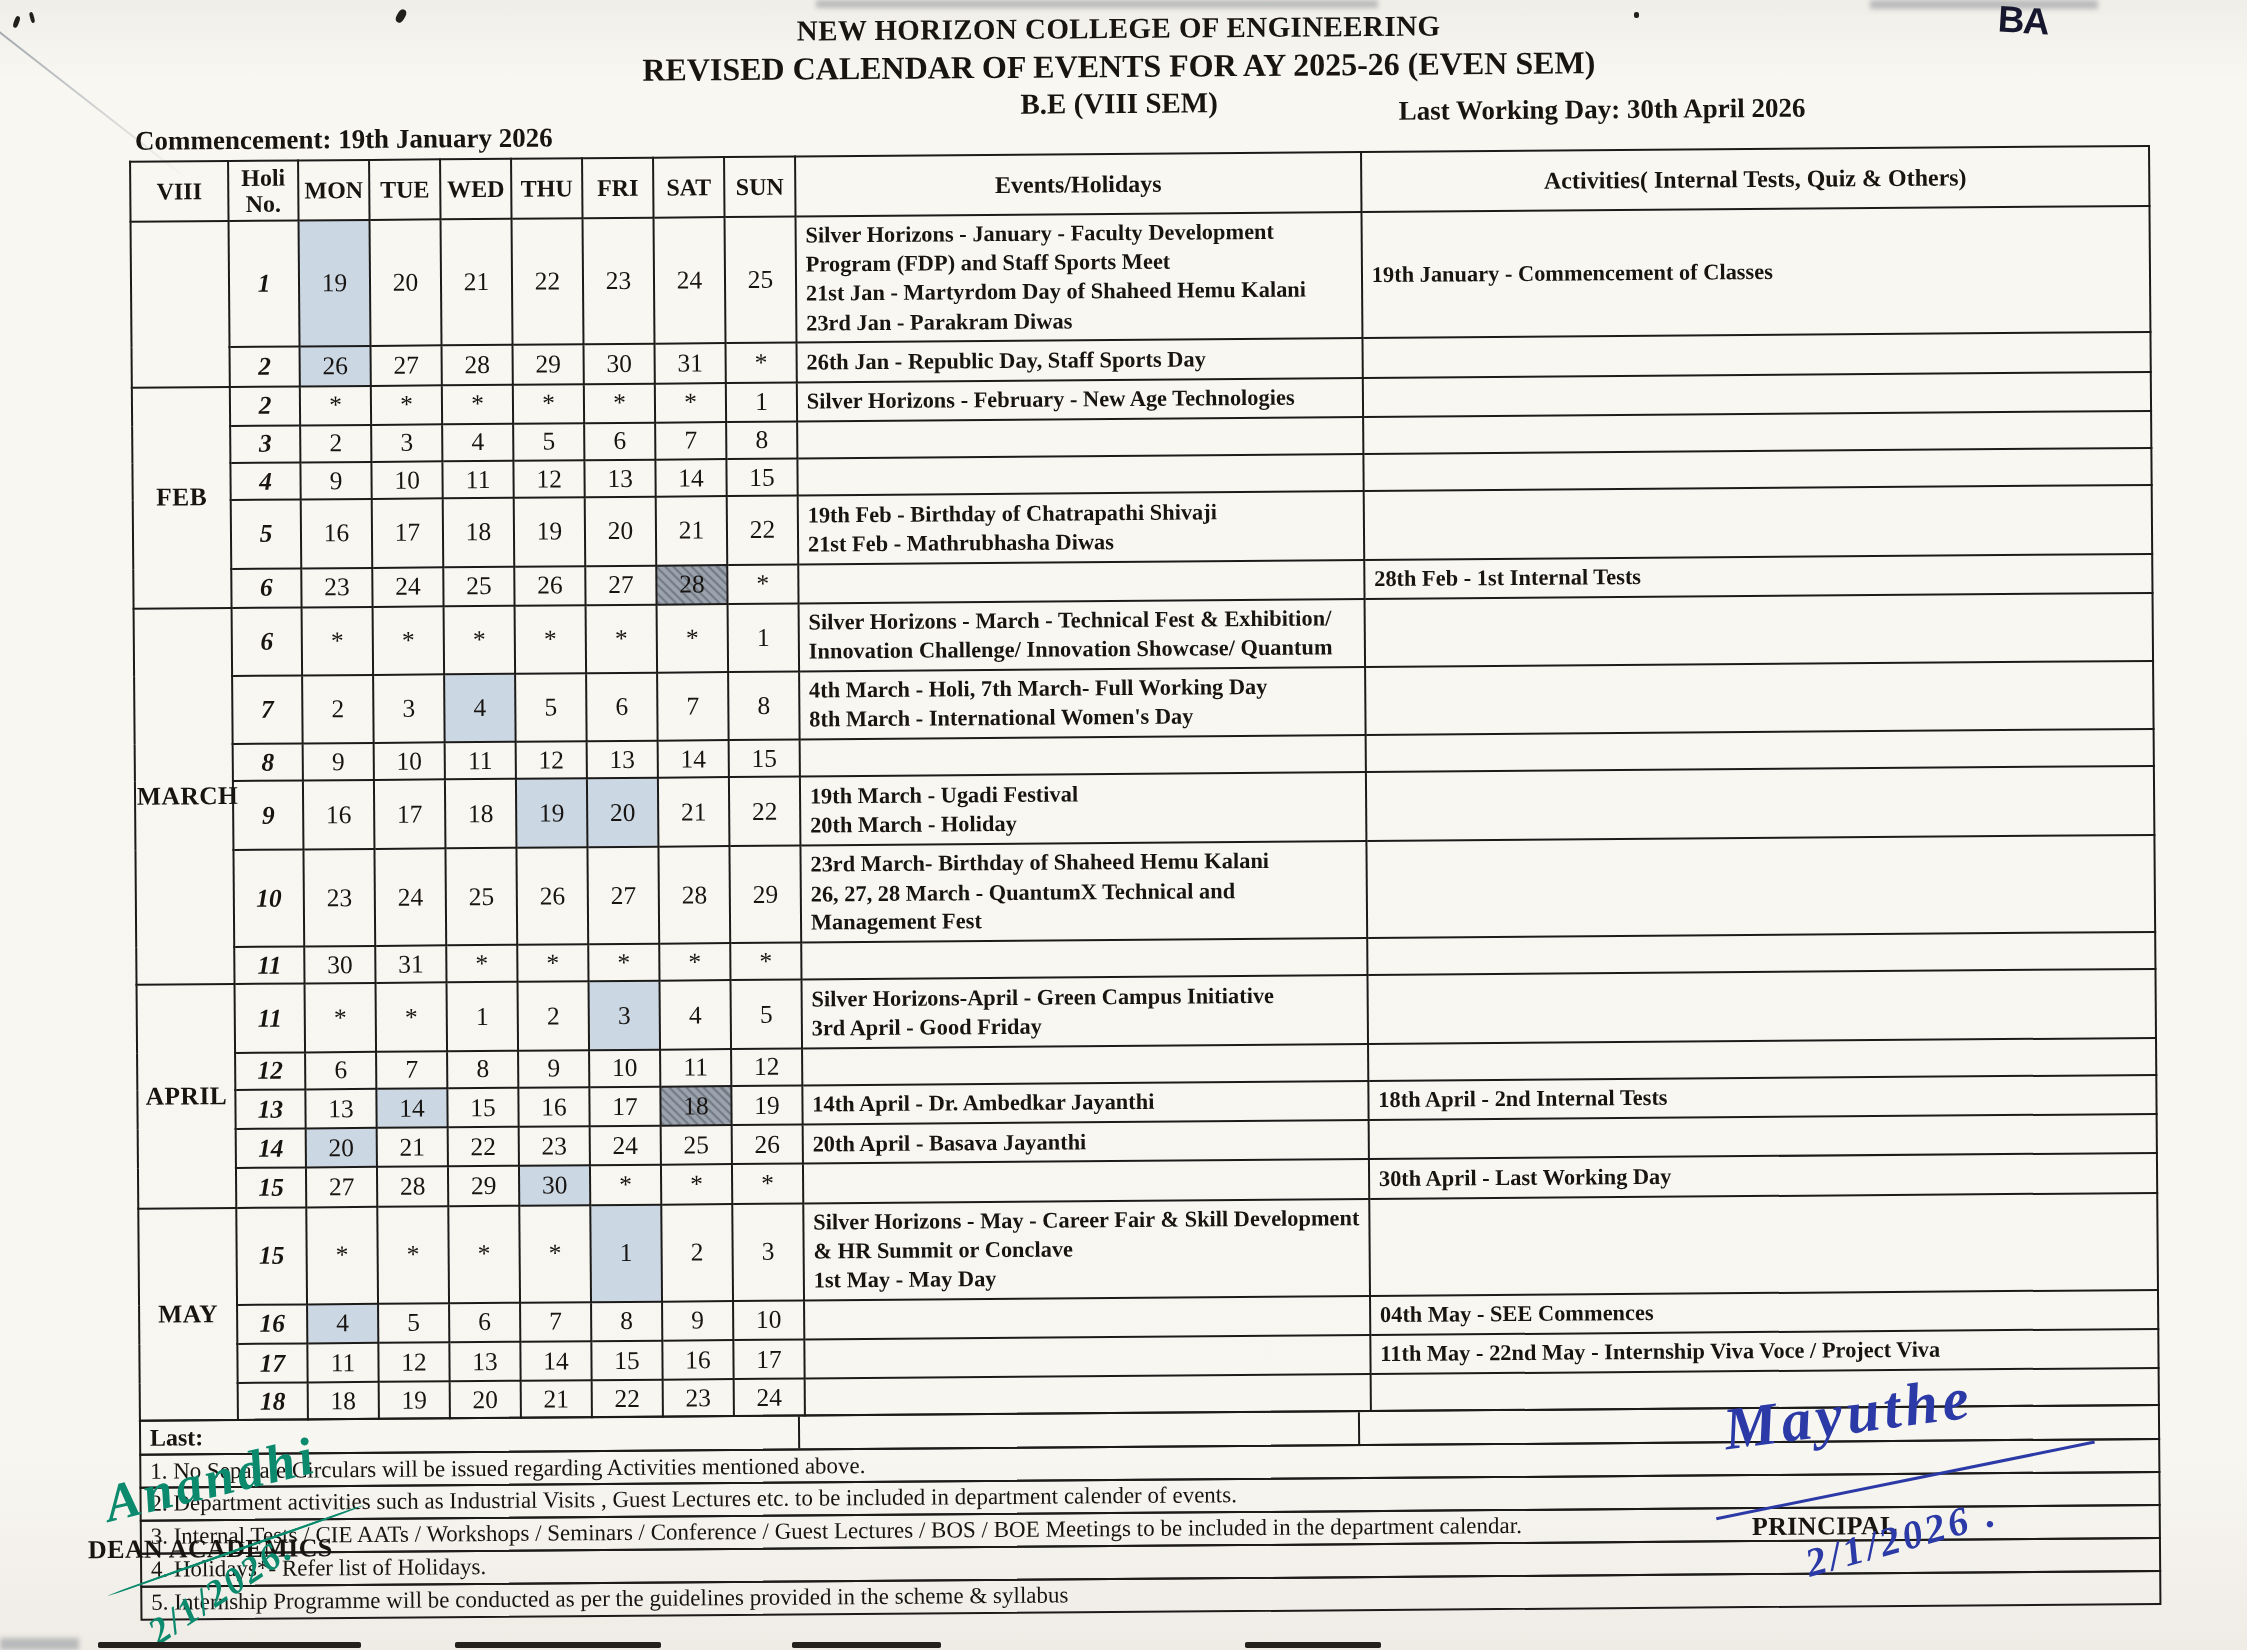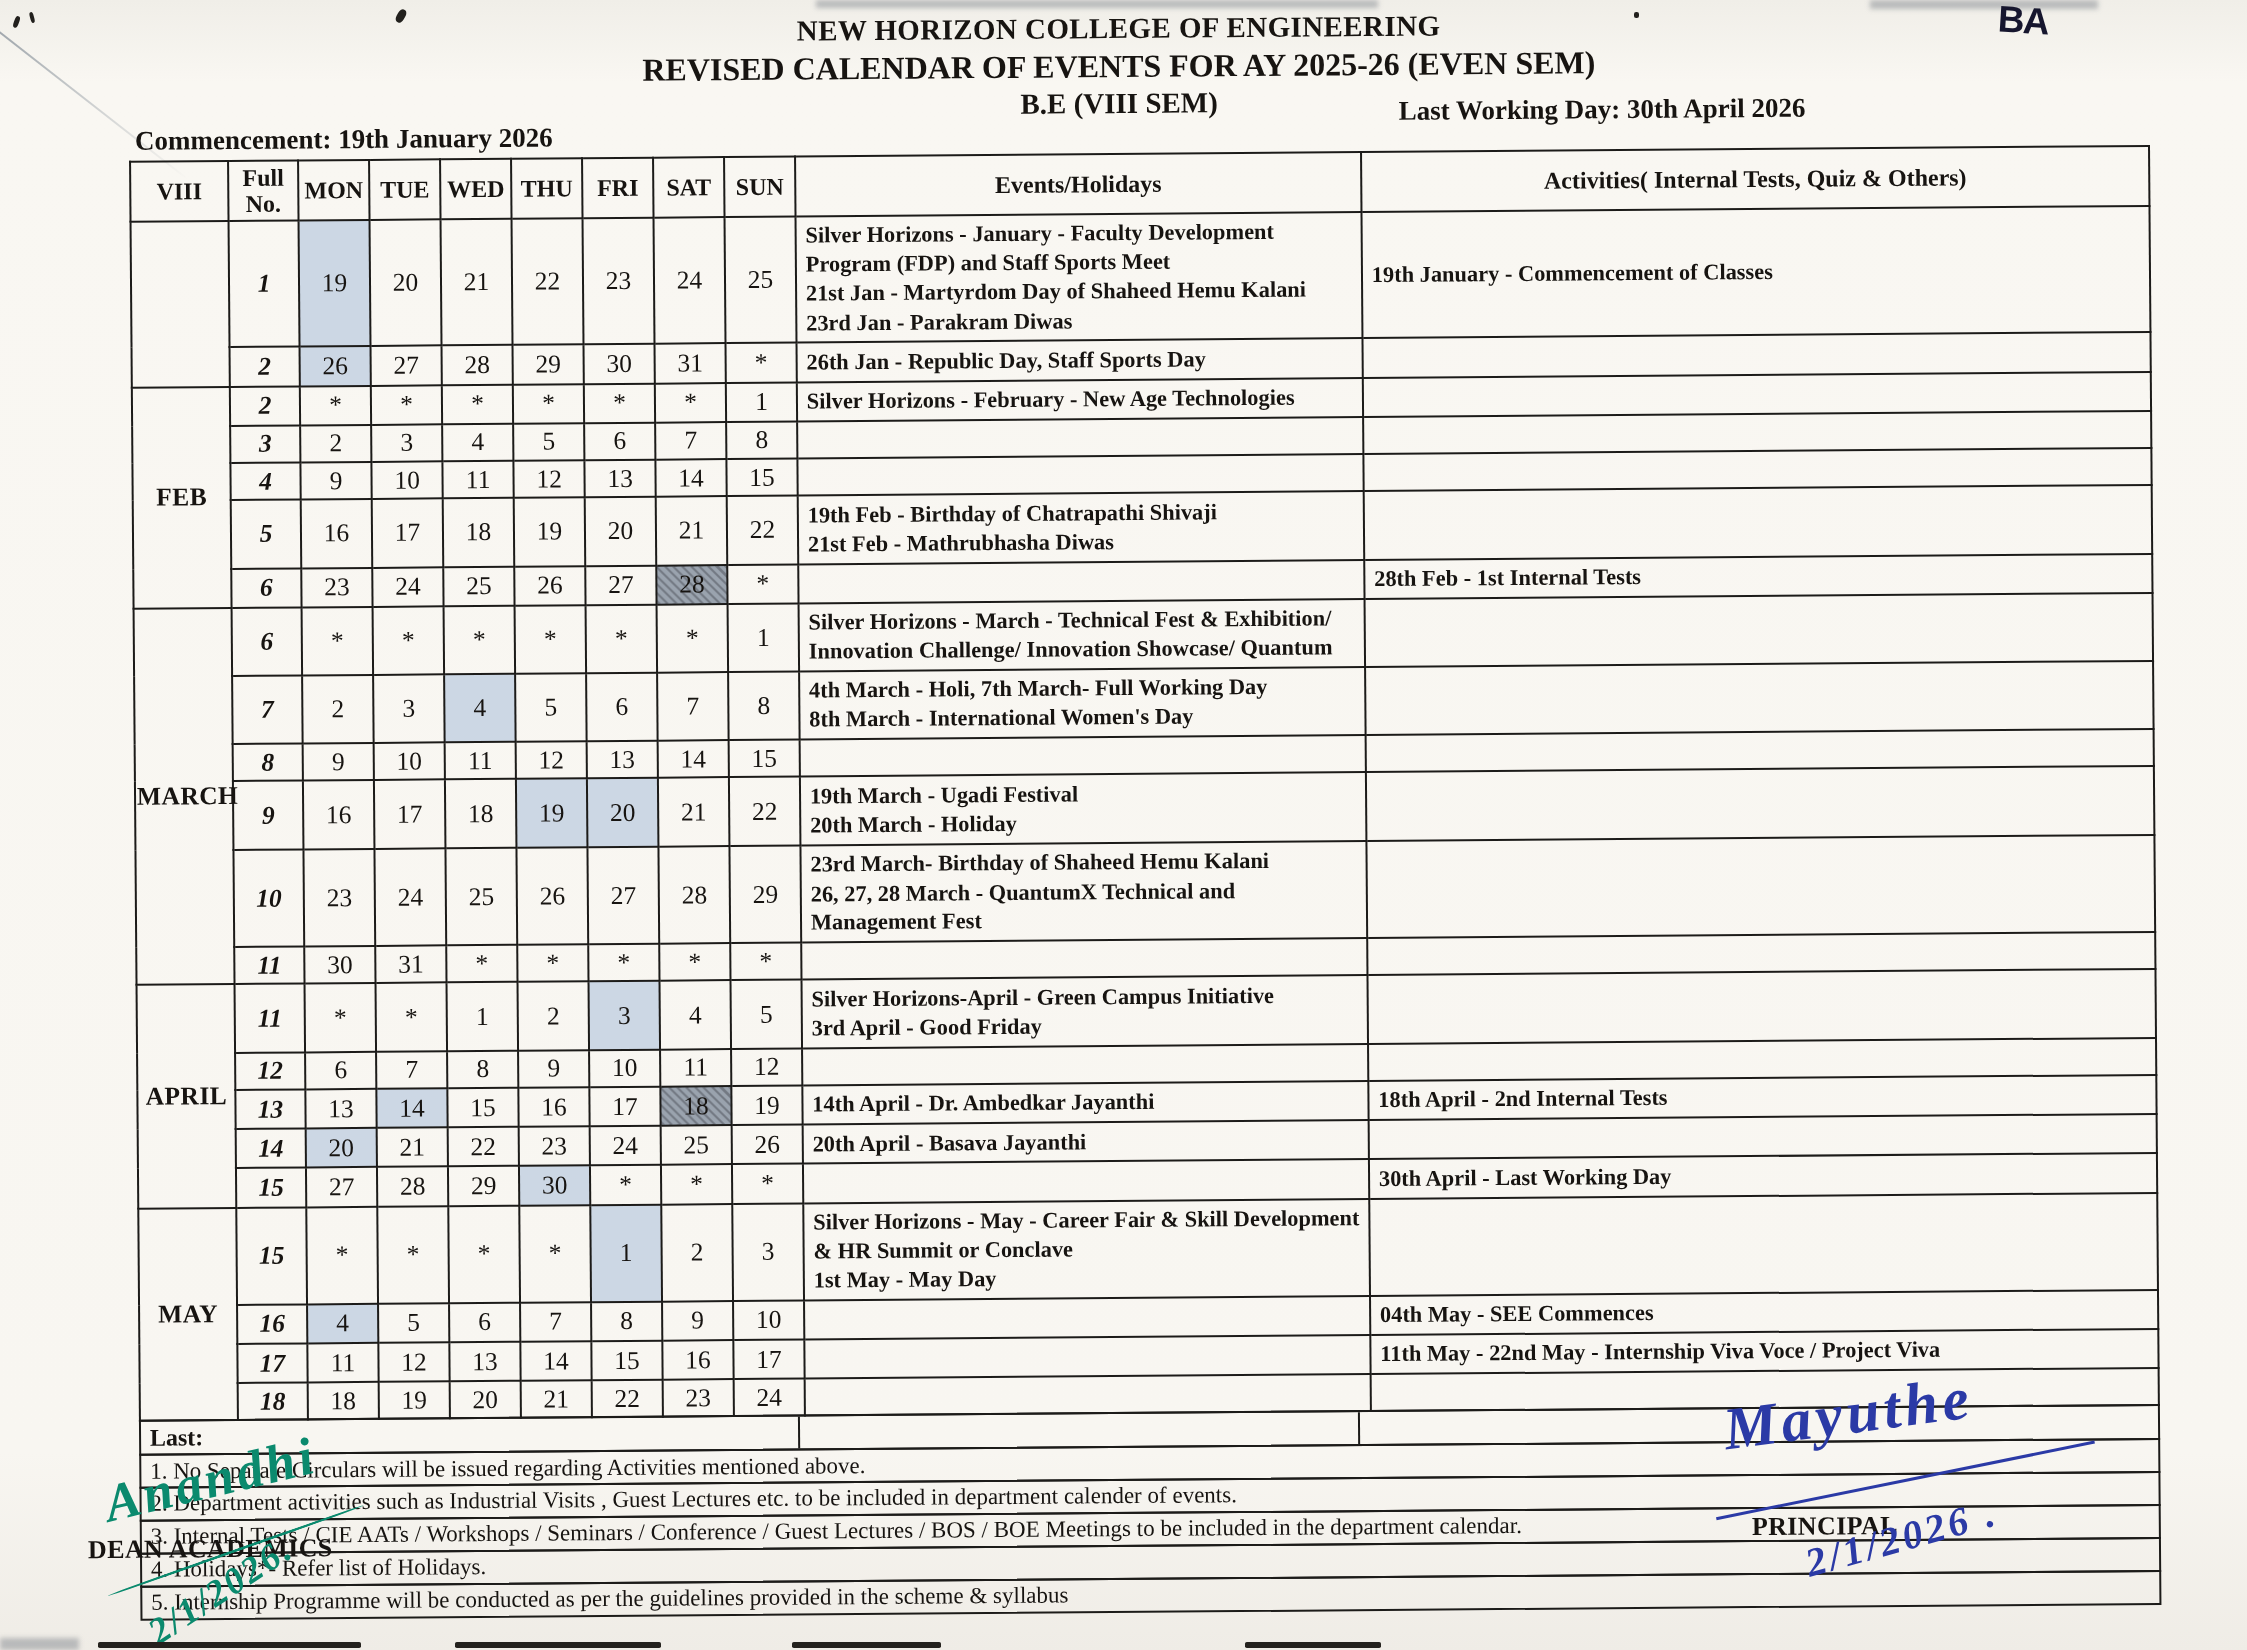--- a/index.html
+++ b/index.html
@@ -87,21 +87,21 @@
             <col style="width: 71px;">
             <col style="width: 71px;">
             <col style="width: 71px;">
             <col style="width: 71px;">
             <col style="width: 566px;">
             <col>
           </colgroup>
           <thead>
             <tr>
               <th class="mon-h">VIII</th>
-              <th class="week-h">Full No.</th>
+              <th class="week-h">Holi No.</th>
               <th class="day-h">MON</th>
               <th class="day-h">TUE</th>
               <th class="day-h">WED</th>
               <th class="day-h">THU</th>
               <th class="day-h">FRI</th>
               <th class="day-h">SAT</th>
               <th class="day-h">SUN</th>
               <th class="ev-h">Events/Holidays</th>
               <th class="act-h">Activities( Internal Tests, Quiz &amp; Others)</th>
             </tr>

